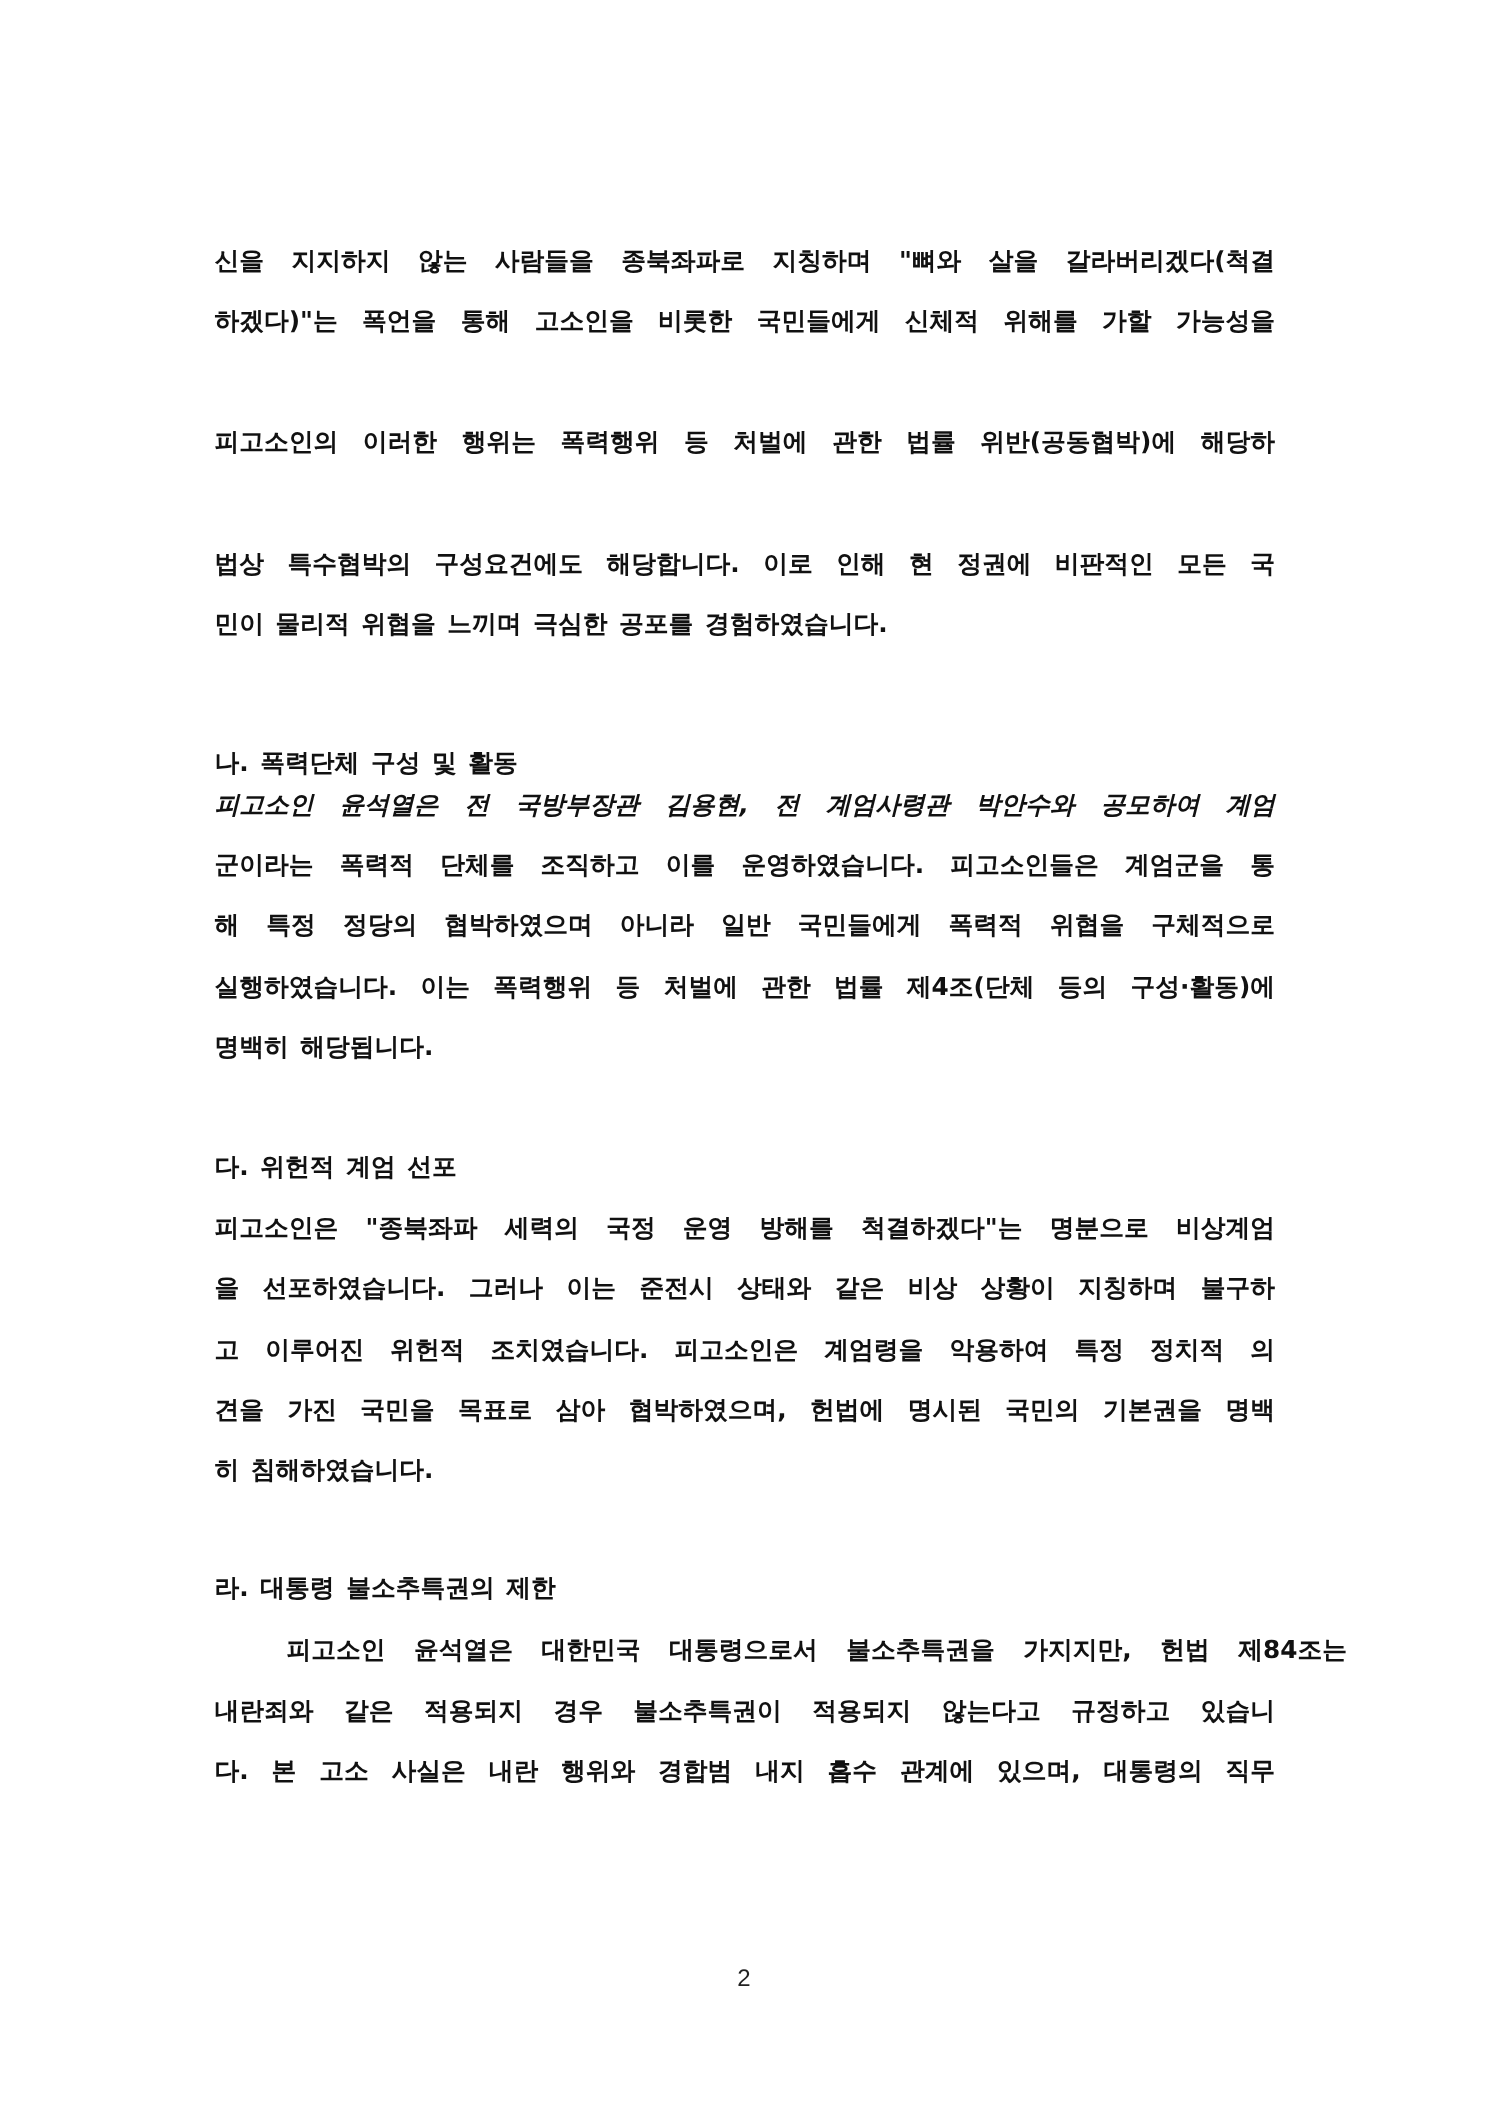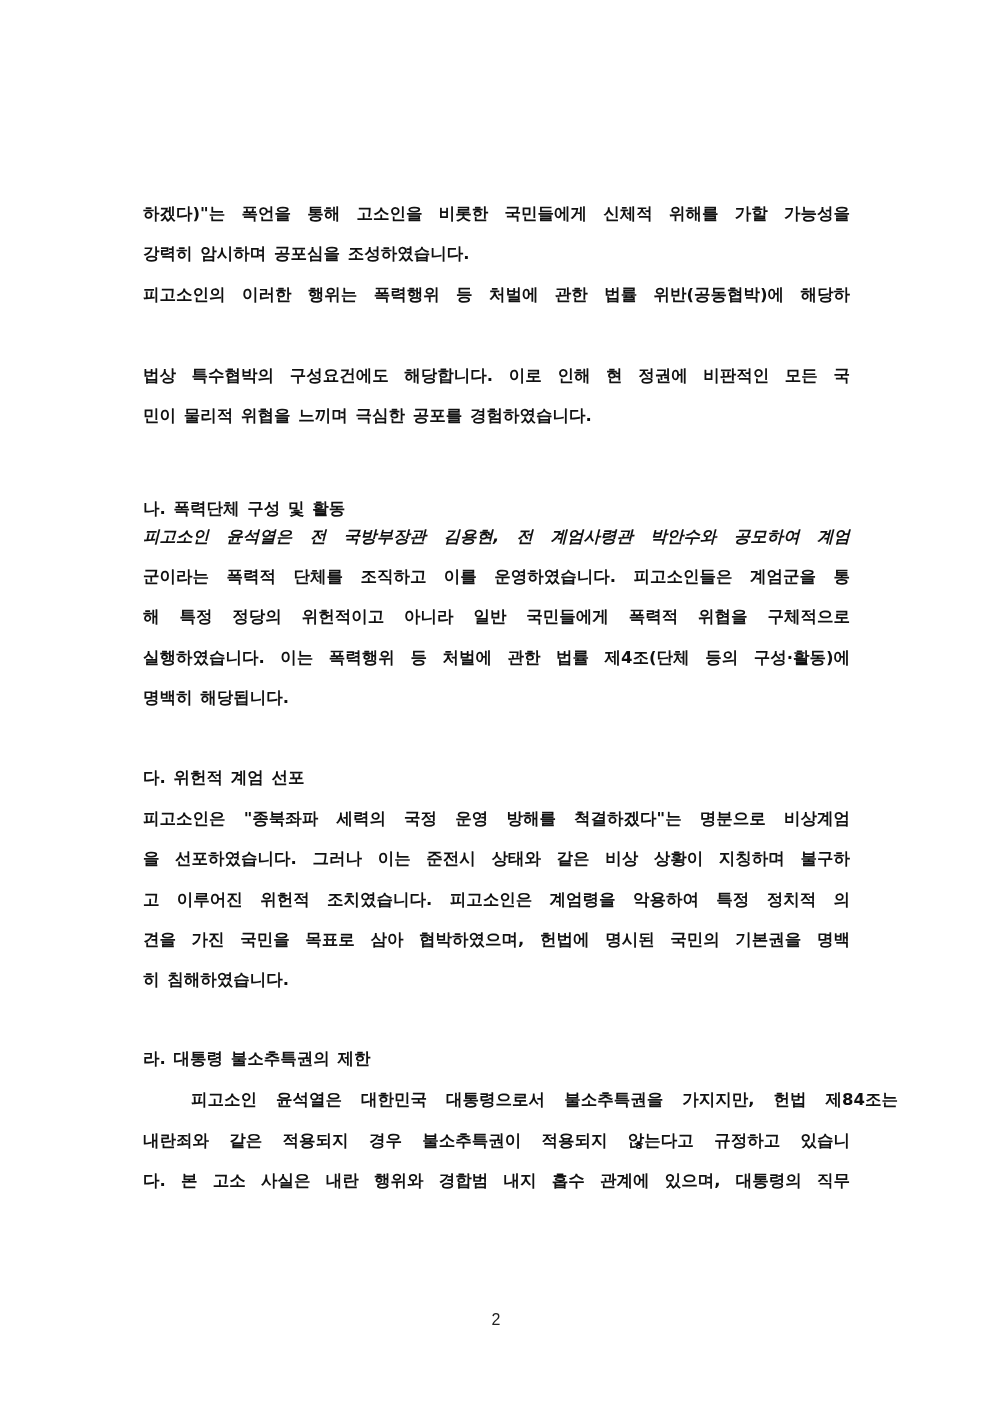--- a/index.html
+++ b/index.html
@@ -54,31 +54,31 @@
       font-size: 16px;
       font-weight: normal;
       color: #222222;
     }
   </style>
 </head>
 <body>
 
 <div class="page">
 
+  <div class="line" style="top:162px;">신을 지지하지 않는 사람들을 종북좌파로 지칭하며 "뼈와 살을 갈라버리겠다(척결</div>
   <div class="line" style="top:202px;">하겠다)"는 폭언을 통해 고소인을 비롯한 국민들에게 신체적 위해를 가할 가능성을</div>
-  <div class="line last" style="top:242px;">강력히 암시하며 공포심을 조성하였습니다.</div>
 
   <div class="line" style="top:283px;">피고소인의 이러한 행위는 폭력행위 등 처벌에 관한 법률 위반(공동협박)에 해당하</div>
   <div class="line" style="top:364px;">법상 특수협박의 구성요건에도 해당합니다. 이로 인해 현 정권에 비판적인 모든 국</div>
   <div class="line last" style="top:404px;">민이 물리적 위협을 느끼며 극심한 공포를 경험하였습니다.</div>
 
   <div class="line heading" style="top:483px;margin-top:14px;">나. 폭력단체 구성 및 활동</div>
   <div class="line" style="top:525px;font-style:italic;">피고소인 윤석열은 전 국방부장관 김용현, 전 계엄사령관 박안수와 공모하여 계엄</div>
   <div class="line" style="top:565px;">군이라는 폭력적 단체를 조직하고 이를 운영하였습니다. 피고소인들은 계엄군을 통</div>
-  <div class="line" style="top:605px;">해 특정 정당의 위헌적이고 아니라 일반 국민들에게 폭력적 위협을 구체적으로</div>
+  <div class="line" style="top:605px;">해 특정 정당의 협박하였으며 아니라 일반 국민들에게 폭력적 위협을 구체적으로</div>
   <div class="line" style="top:646px;">실행하였습니다. 이는 폭력행위 등 처벌에 관한 법률 제4조(단체 등의 구성·활동)에</div>
   <div class="line last" style="top:686px;">명백히 해당됩니다.</div>
 
   <div class="line heading" style="top:766px;">다. 위헌적 계엄 선포</div>
   <div class="line" style="top:807px;">피고소인은 "종북좌파 세력의 국정 운영 방해를 척결하겠다"는 명분으로 비상계엄</div>
   <div class="line" style="top:847px;">을 선포하였습니다. 그러나 이는 준전시 상태와 같은 비상 상황이 지칭하며 불구하</div>
   <div class="line" style="top:888px;">고 이루어진 위헌적 조치였습니다. 피고소인은 계엄령을 악용하여 특정 정치적 의</div>
   <div class="line last" style="top:968px;">히 침해하였습니다.</div>
   <div class="line" style="top:928px;">견을 가진 국민을 목표로 삼아 협박하였으며, 헌법에 명시된 국민의 기본권을 명백</div>
 

